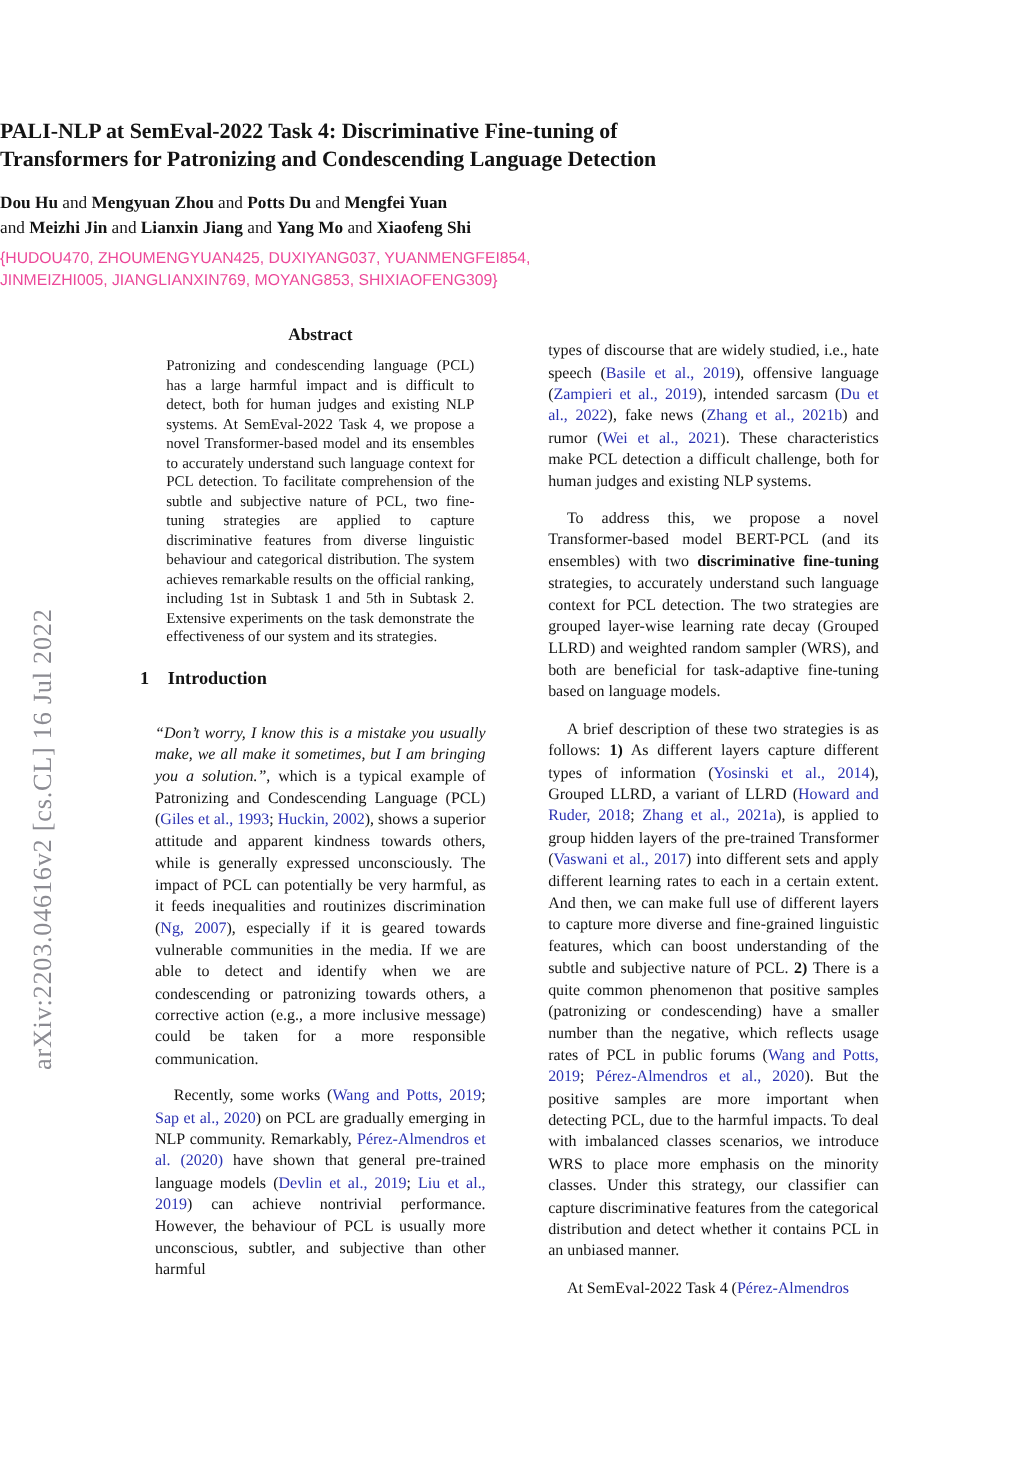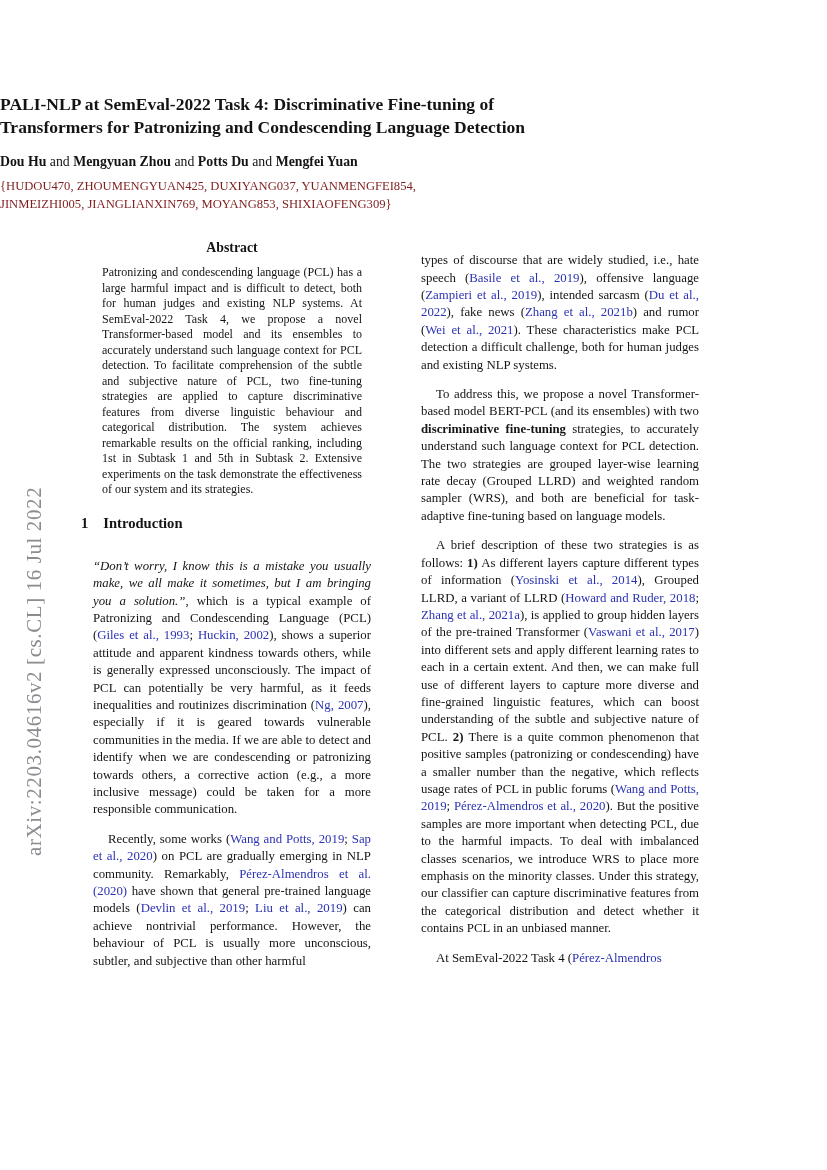--- a/index.html
+++ b/index.html
@@ -36,30 +36,30 @@
     margin: 0;
     font-size: 17.5px;
     line-height: 23px;
     font-weight: bold;
   }
   .title-line { display: block; }
   .authors { font-size: 13.8px; line-height: 20px; }
   .authors-block { margin-top: 13px; }
   .affiliation { font-size: 13.5px; line-height: 19px; margin-top: 1px; }
   .emails {
-    font-family: Liberation Serif, serif;
+    font-family: Liberation Sans, sans-serif;
     font-size: 12.6px;
     line-height: 17.6px;
     margin-top: 6px;
-    color: #7f1d1d;
+    color: #ec4899;
   }
   .columns {
     display: flex;
     gap: 26px;
-    padding: 0 81px;
+    padding: 0 112px;
     margin-top: 27px;
   }
   .col { width: 302px; height: 786px; overflow: hidden; }
   .abstract-heading {
     text-align: center;
     font-weight: bold;
     font-size: 13.8px;
     margin-bottom: 9px;
   }
   .abstract-text {
@@ -93,20 +93,21 @@
 
   <div class="arxiv-watermark">arXiv:2203.04616v2  [cs.CL]  16 Jul 2022</div>
 
   <header class="paper-header">
     <h1 class="title">
       <span class="title-line">PALI-NLP at SemEval-2022 Task 4: Discriminative Fine-tuning of</span>
       <span class="title-line">Transformers for Patronizing and Condescending Language Detection</span>
     </h1>
     <div class="authors-block">
       <div class="authors"><span class="bold">Dou Hu</span><span> and </span><span class="bold">Mengyuan Zhou</span><span> and </span><span class="bold">Potts Du</span><span> and </span><span class="bold">Mengfei Yuan</span></div>
+      <div class="authors"><span>and </span><span class="bold">Meizhi Jin</span><span> and </span><span class="bold">Lianxin Jiang</span><span> and </span><span class="bold">Yang Mo</span><span> and </span><span class="bold">Xiaofeng Shi</span></div>
     </div>
     <div class="emails">
       <div>{HUDOU470, ZHOUMENGYUAN425, DUXIYANG037, YUANMENGFEI854,</div>
       <div>JINMEIZHI005, JIANGLIANXIN769, MOYANG853, SHIXIAOFENG309}</div>
     </div>
   </header>
 
   <div class="columns">
 
     <div class="col">

